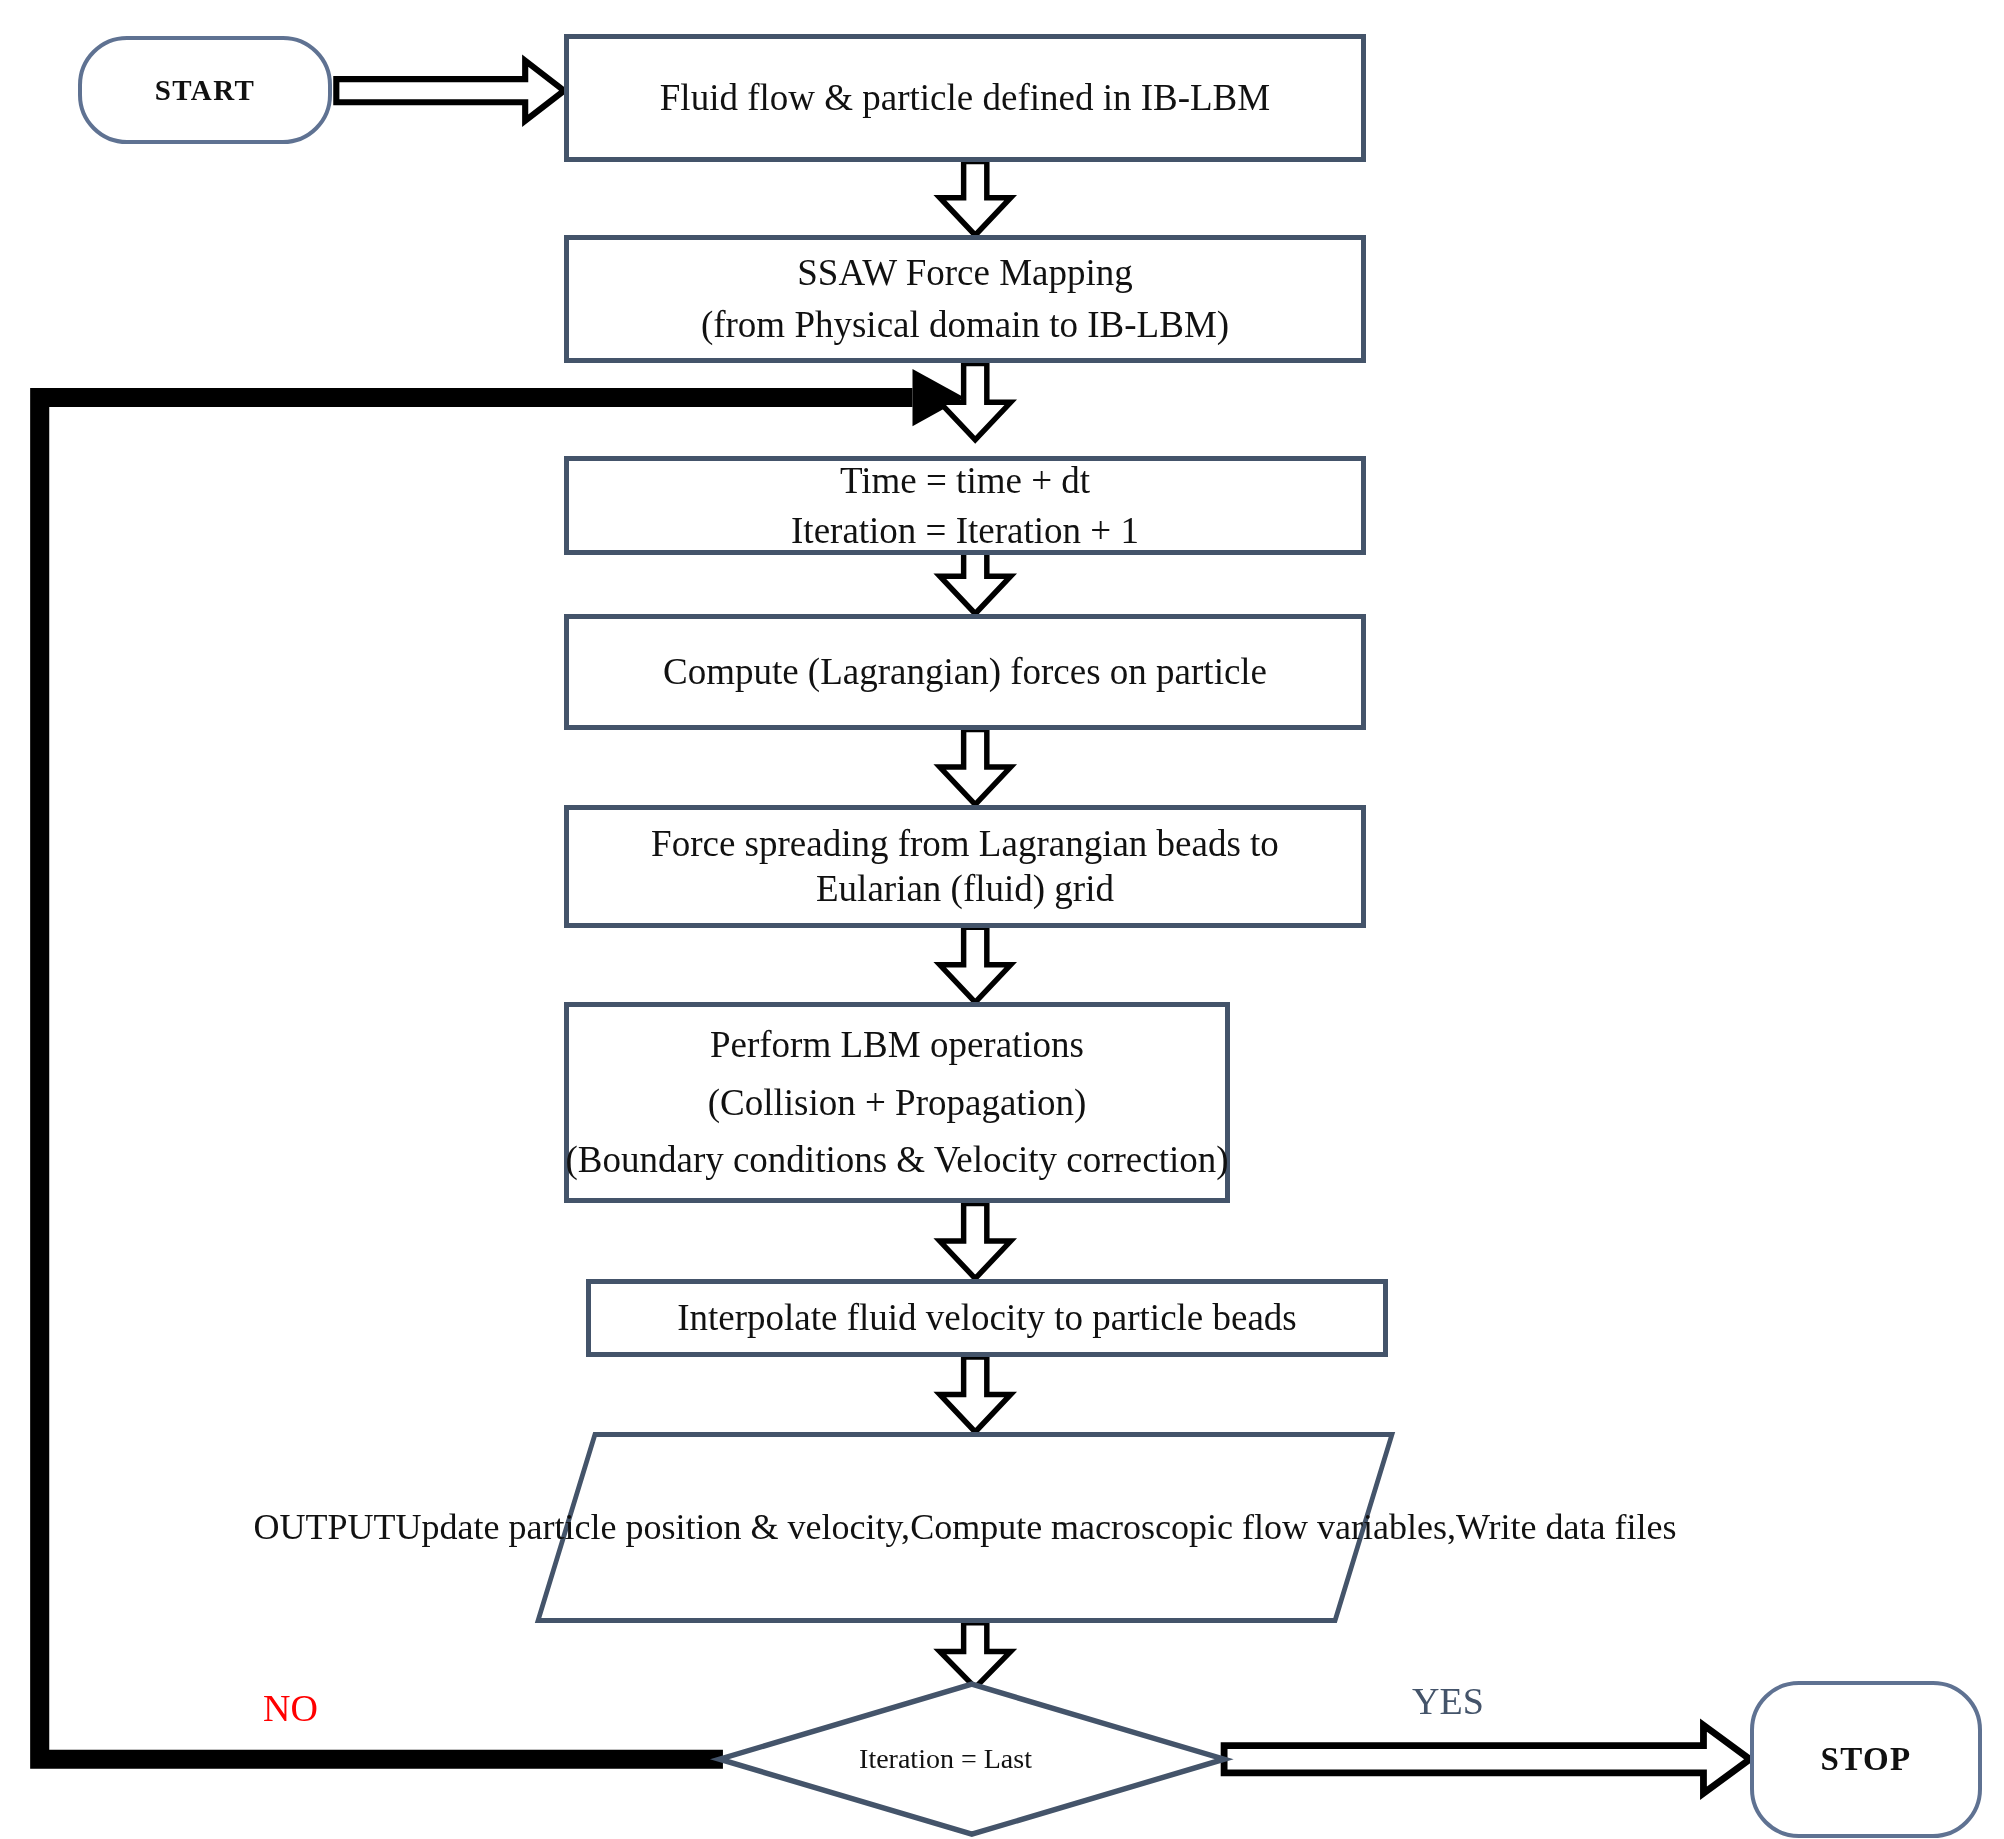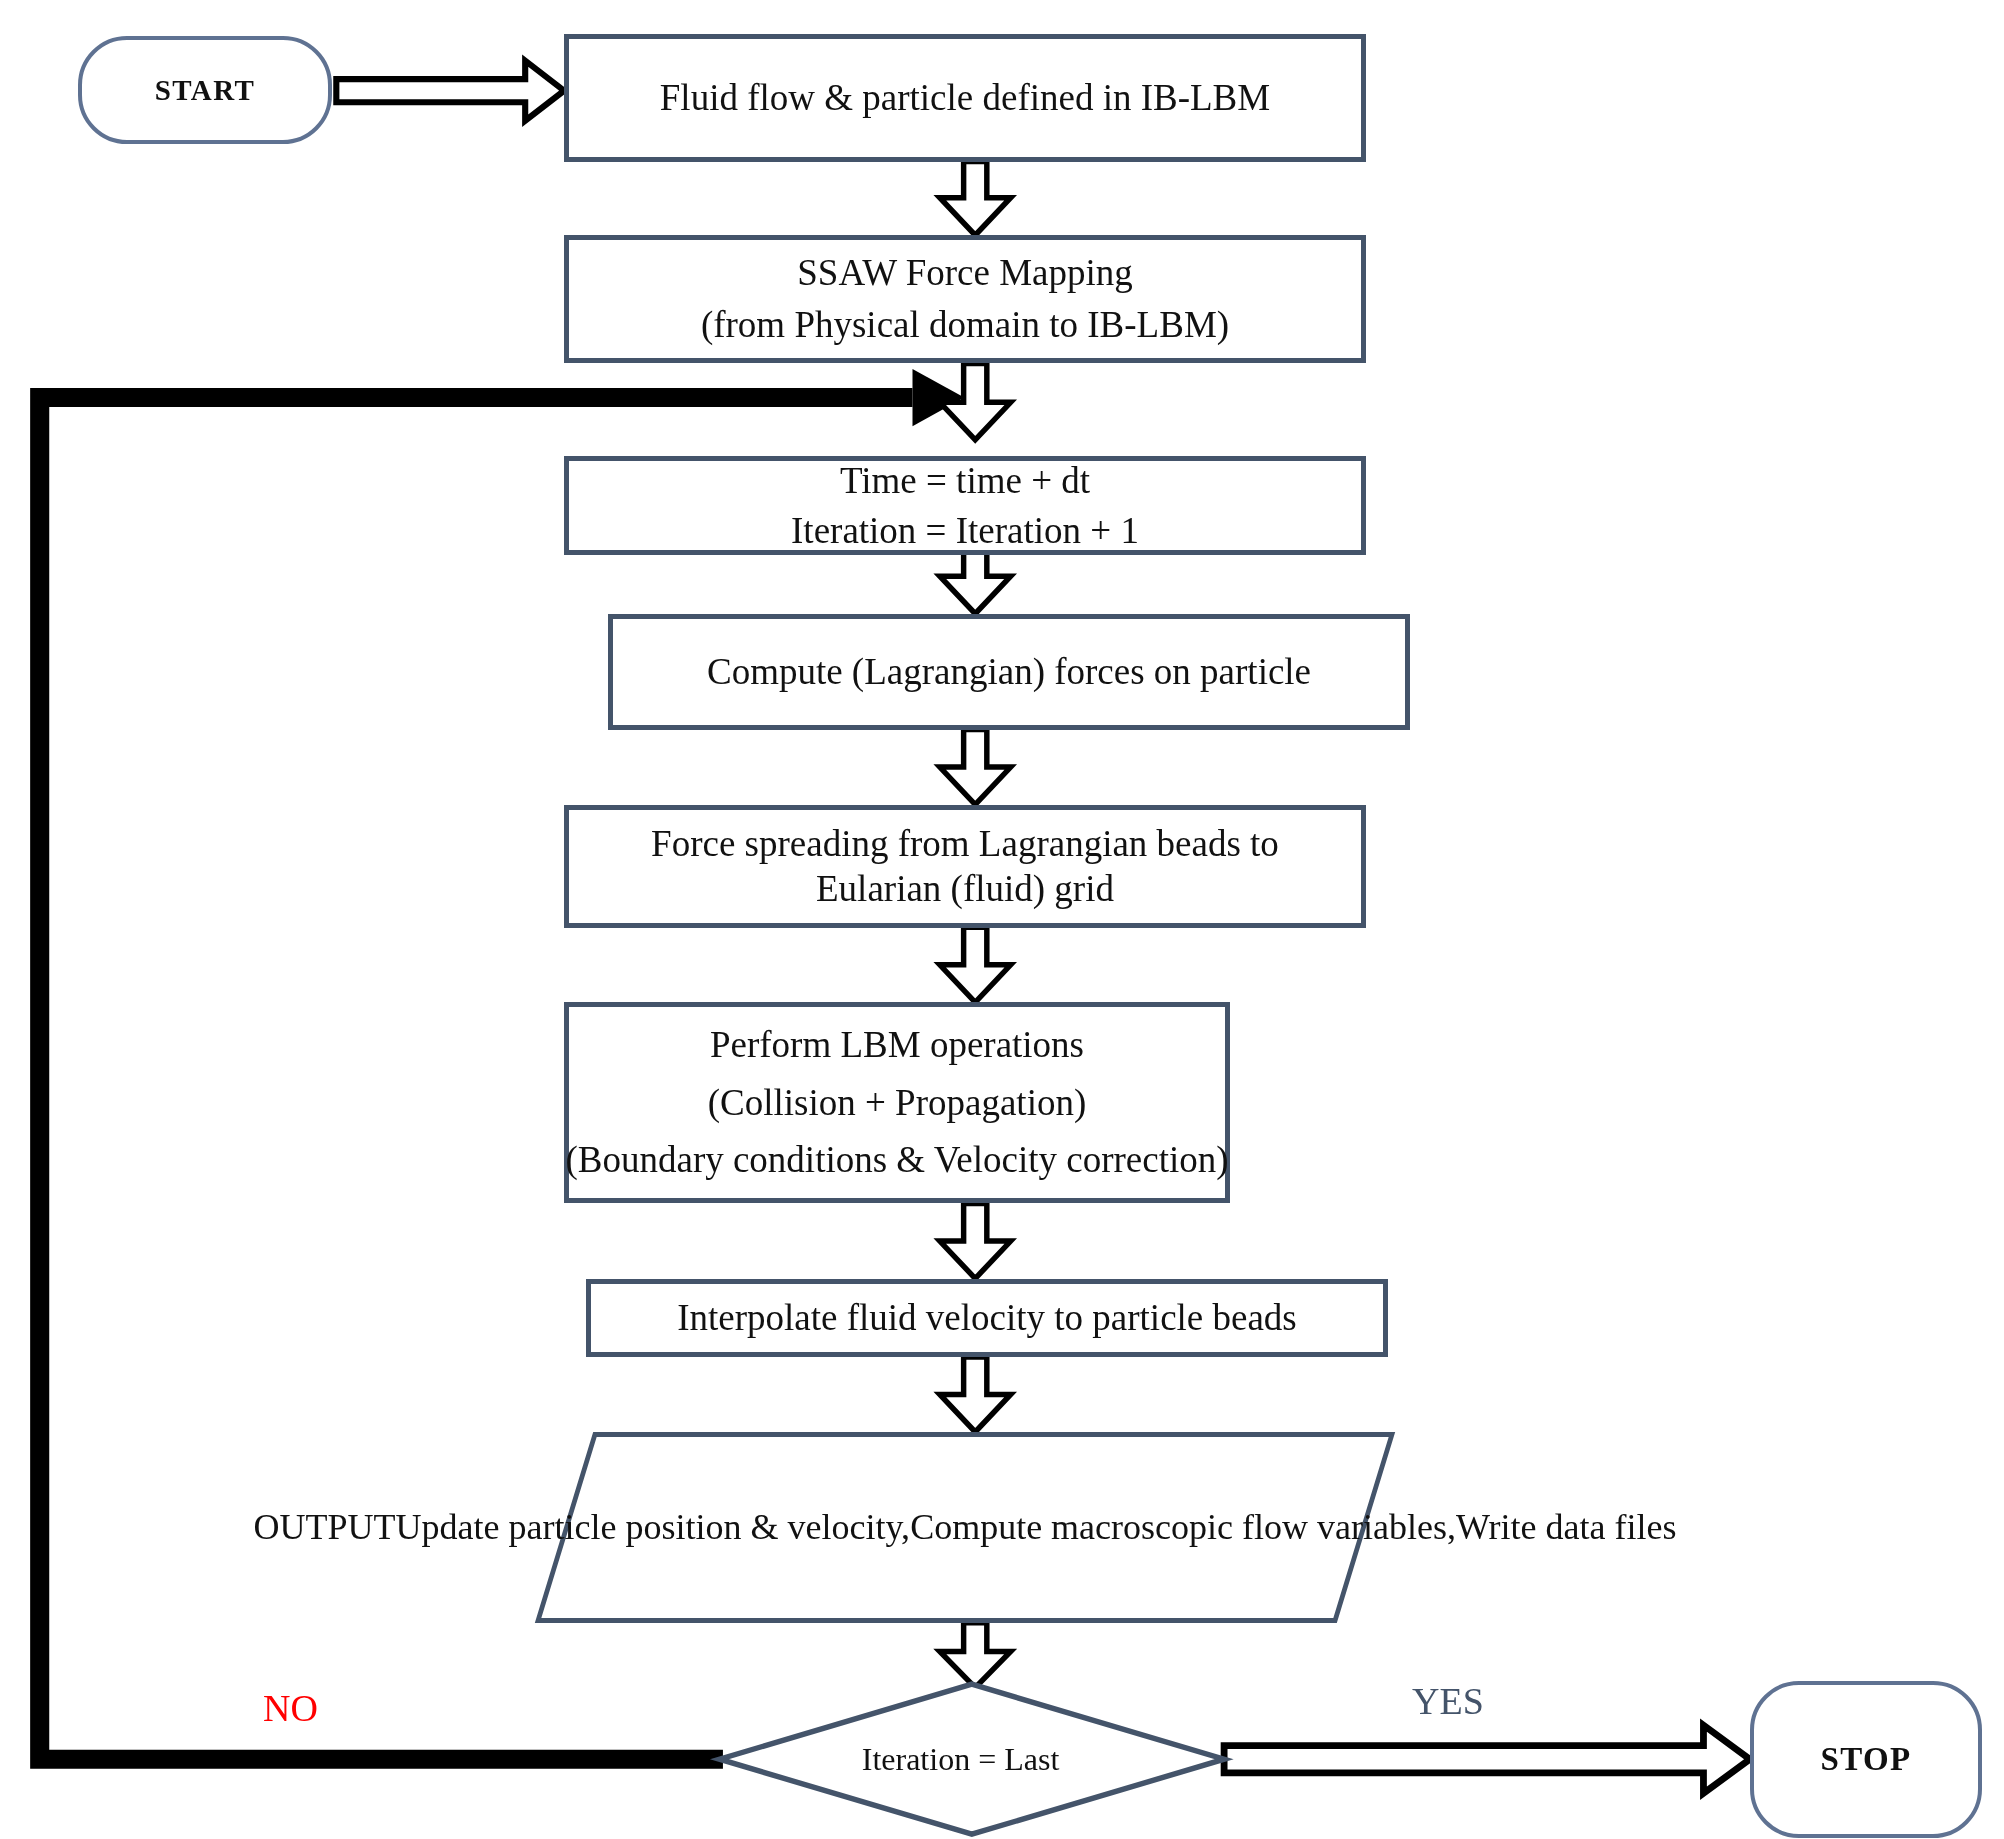--- a/index.html
+++ b/index.html
@@ -14,34 +14,34 @@
 
   .terminal{border:4.1px solid #5f7292;border-radius:49px;font-weight:bold;font-size:29px;
             letter-spacing:1.4px;}
 
   .start{left:78px;top:36px;width:254px;height:108px;}
   .stop{left:1750px;top:1681px;width:232px;height:157px;font-size:33px;}
 
   .b-init{left:564px;top:34px;width:802px;height:128px;}
   .b-ssaw{left:564px;top:235px;width:802px;height:128px;}
   .b-time{left:564px;top:456px;width:802px;height:99px;line-height:1.35;}
-  .b-compute{left:564px;top:614px;width:802px;height:116px;margin-left:44px;}
+  .b-compute{left:564px;top:614px;width:802px;height:116px;}
   .b-spread{left:564px;top:805px;width:802px;height:123px;line-height:1.2;}
   .b-lbm{left:564px;top:1002px;width:666px;height:201px;line-height:1.55;}
   .b-interp{left:586px;top:1279px;width:802px;height:78px;justify-content:center;}
 
   .para-shape{position:absolute;left:564px;top:1432px;width:802px;height:191px;background:#fff;
               border:5.5px solid #44546a;box-sizing:border-box;transform:skewX(-17deg);}
   .para-label{position:absolute;left:564px;top:1432px;width:802px;height:191px;
               display:flex;justify-content:center;align-items:center;
               text-align:center;font-size:36px;line-height:1.28;}
   .para-label span{display:block;white-space:nowrap;}
 
-  .diamond-label{position:absolute;left:708px;top:1684px;width:505px;height:150px;
-                 display:flex;justify-content:center;align-items:center;font-size:32px;}
+  .diamond-label{position:absolute;left:693px;top:1684px;width:505px;height:150px;
+                 display:flex;justify-content:center;align-items:center;font-size:28px;}
 
   .edge-label{position:absolute;font-weight:normal;font-size:38px;white-space:nowrap;}
   .edge-no{left:263px;top:1686px;color:#ff0000;}
   .edge-yes{left:1412px;top:1679px;color:#44546a;}
 </style>
 </head>
 <body>
 
 <div id="canvas">
 

